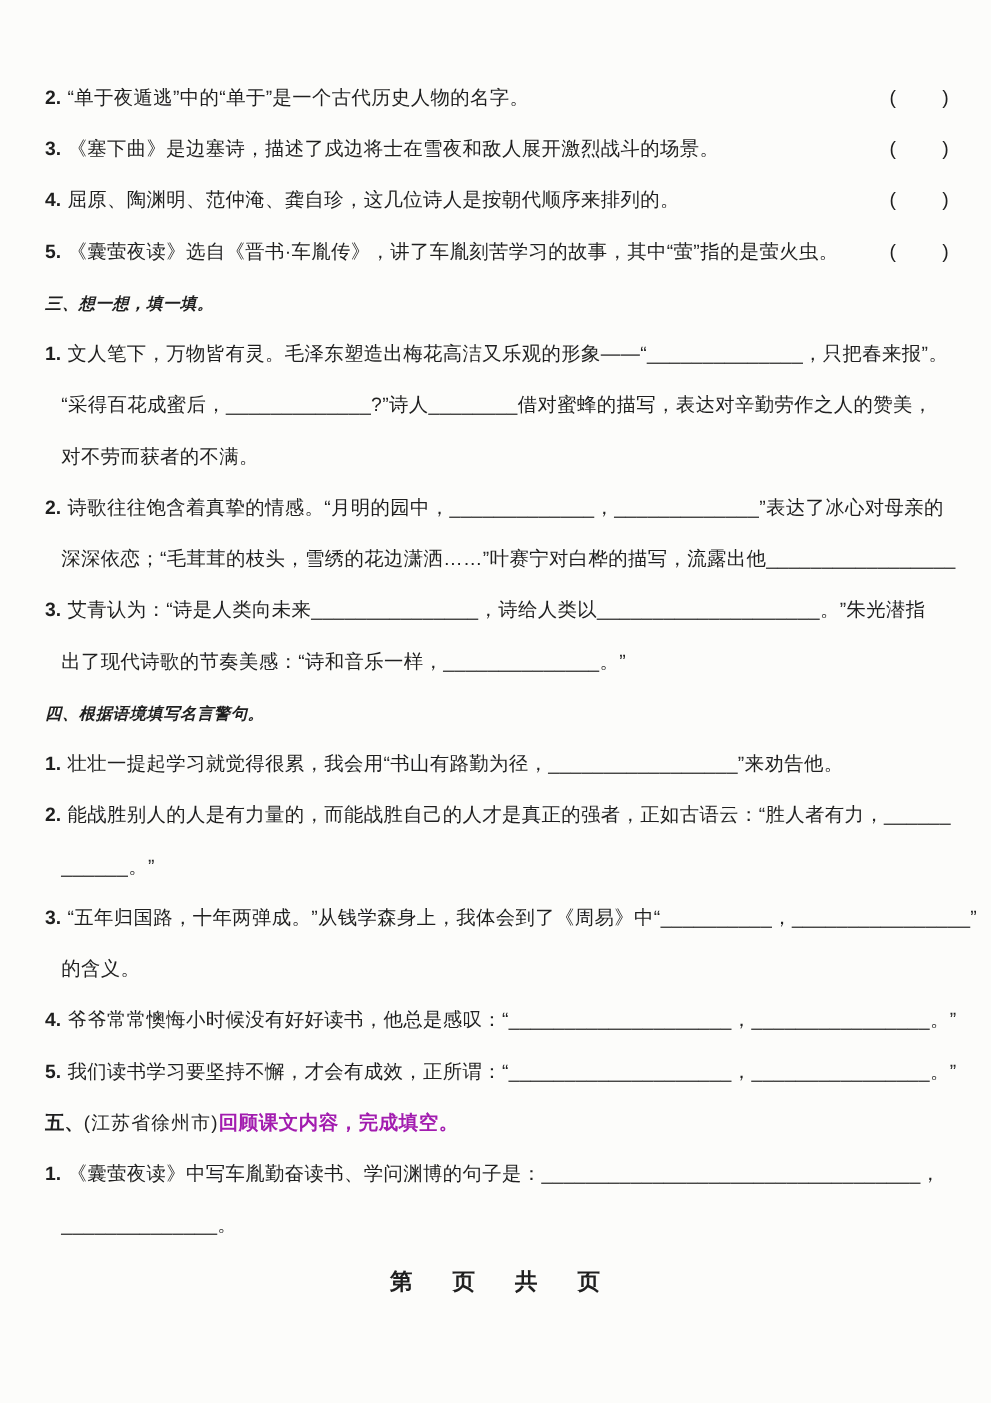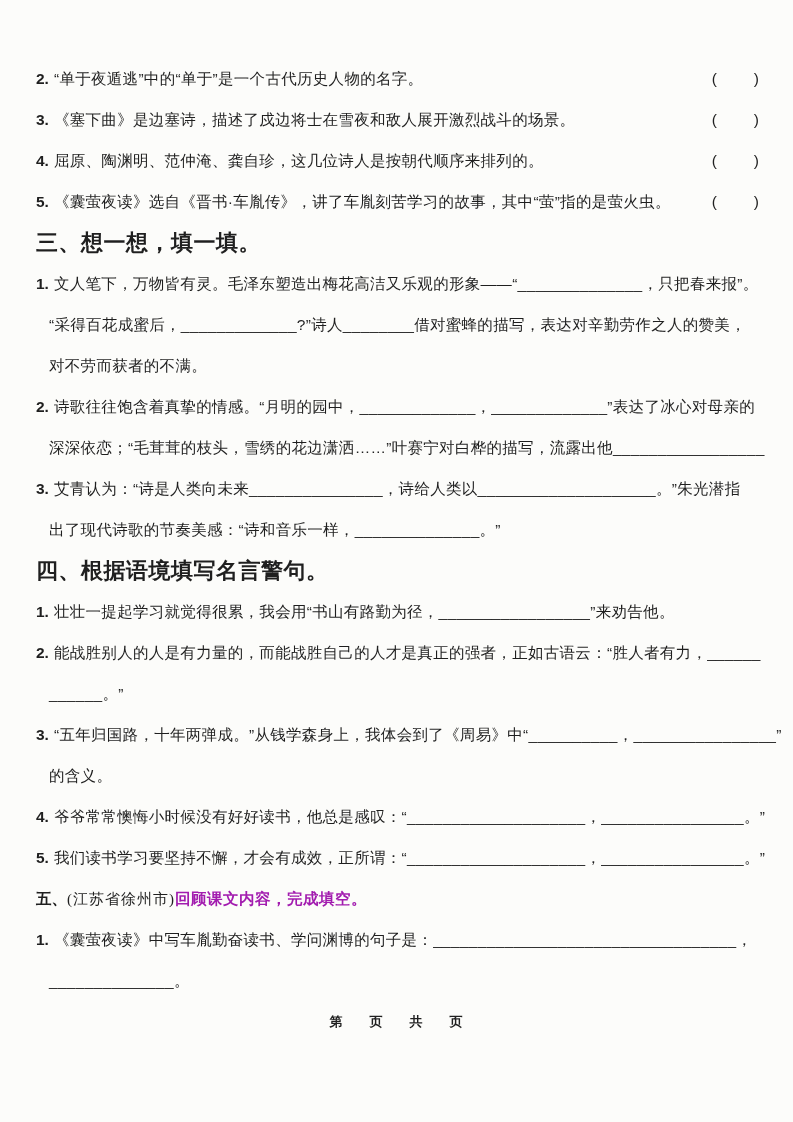--- a/index.html
+++ b/index.html
@@ -14,30 +14,30 @@
     display:flex;align-items:baseline;
     height:17px;margin-bottom:24px;
     font-size:15.5px;line-height:17px;
     white-space:nowrap;
   }
   .num{font-weight:700;margin-right:5px;flex:none;}
   .cont{padding-left:13px;}
   .text{flex:none;letter-spacing:0.3px;}
   .judge .text{flex:1 1 auto;overflow:hidden;}
   .brackets{flex:none;white-space:pre;margin-left:8px;padding-right:2px;letter-spacing:2px;}
-  .heading{font-weight:700;font-size:22px;}
+  .heading{font-weight:700;font-size:13px;font-style:italic;}
   .heading .text{letter-spacing:0.5px;}
   .h-num{font-weight:700;flex:none;}
   .h-source{
-    font-family:Liberation Serif, serif;
+    font-family:Liberation Sans, sans-serif;
     font-weight:400;font-size:15px;flex:none;letter-spacing:1px;
   }
   .h-title{color:#a21caf;font-weight:700;flex:none;letter-spacing:0.5px;}
   .footer{
-    text-align:center;font-weight:700;font-size:13px;
+    text-align:center;font-weight:700;font-size:18px;
     letter-spacing:7px;margin-top:2px;
   }
 </style>
 </head>
 <body>
 
 <div class="doc">
 
   <div class="line judge">
     <span class="num">2.</span>

